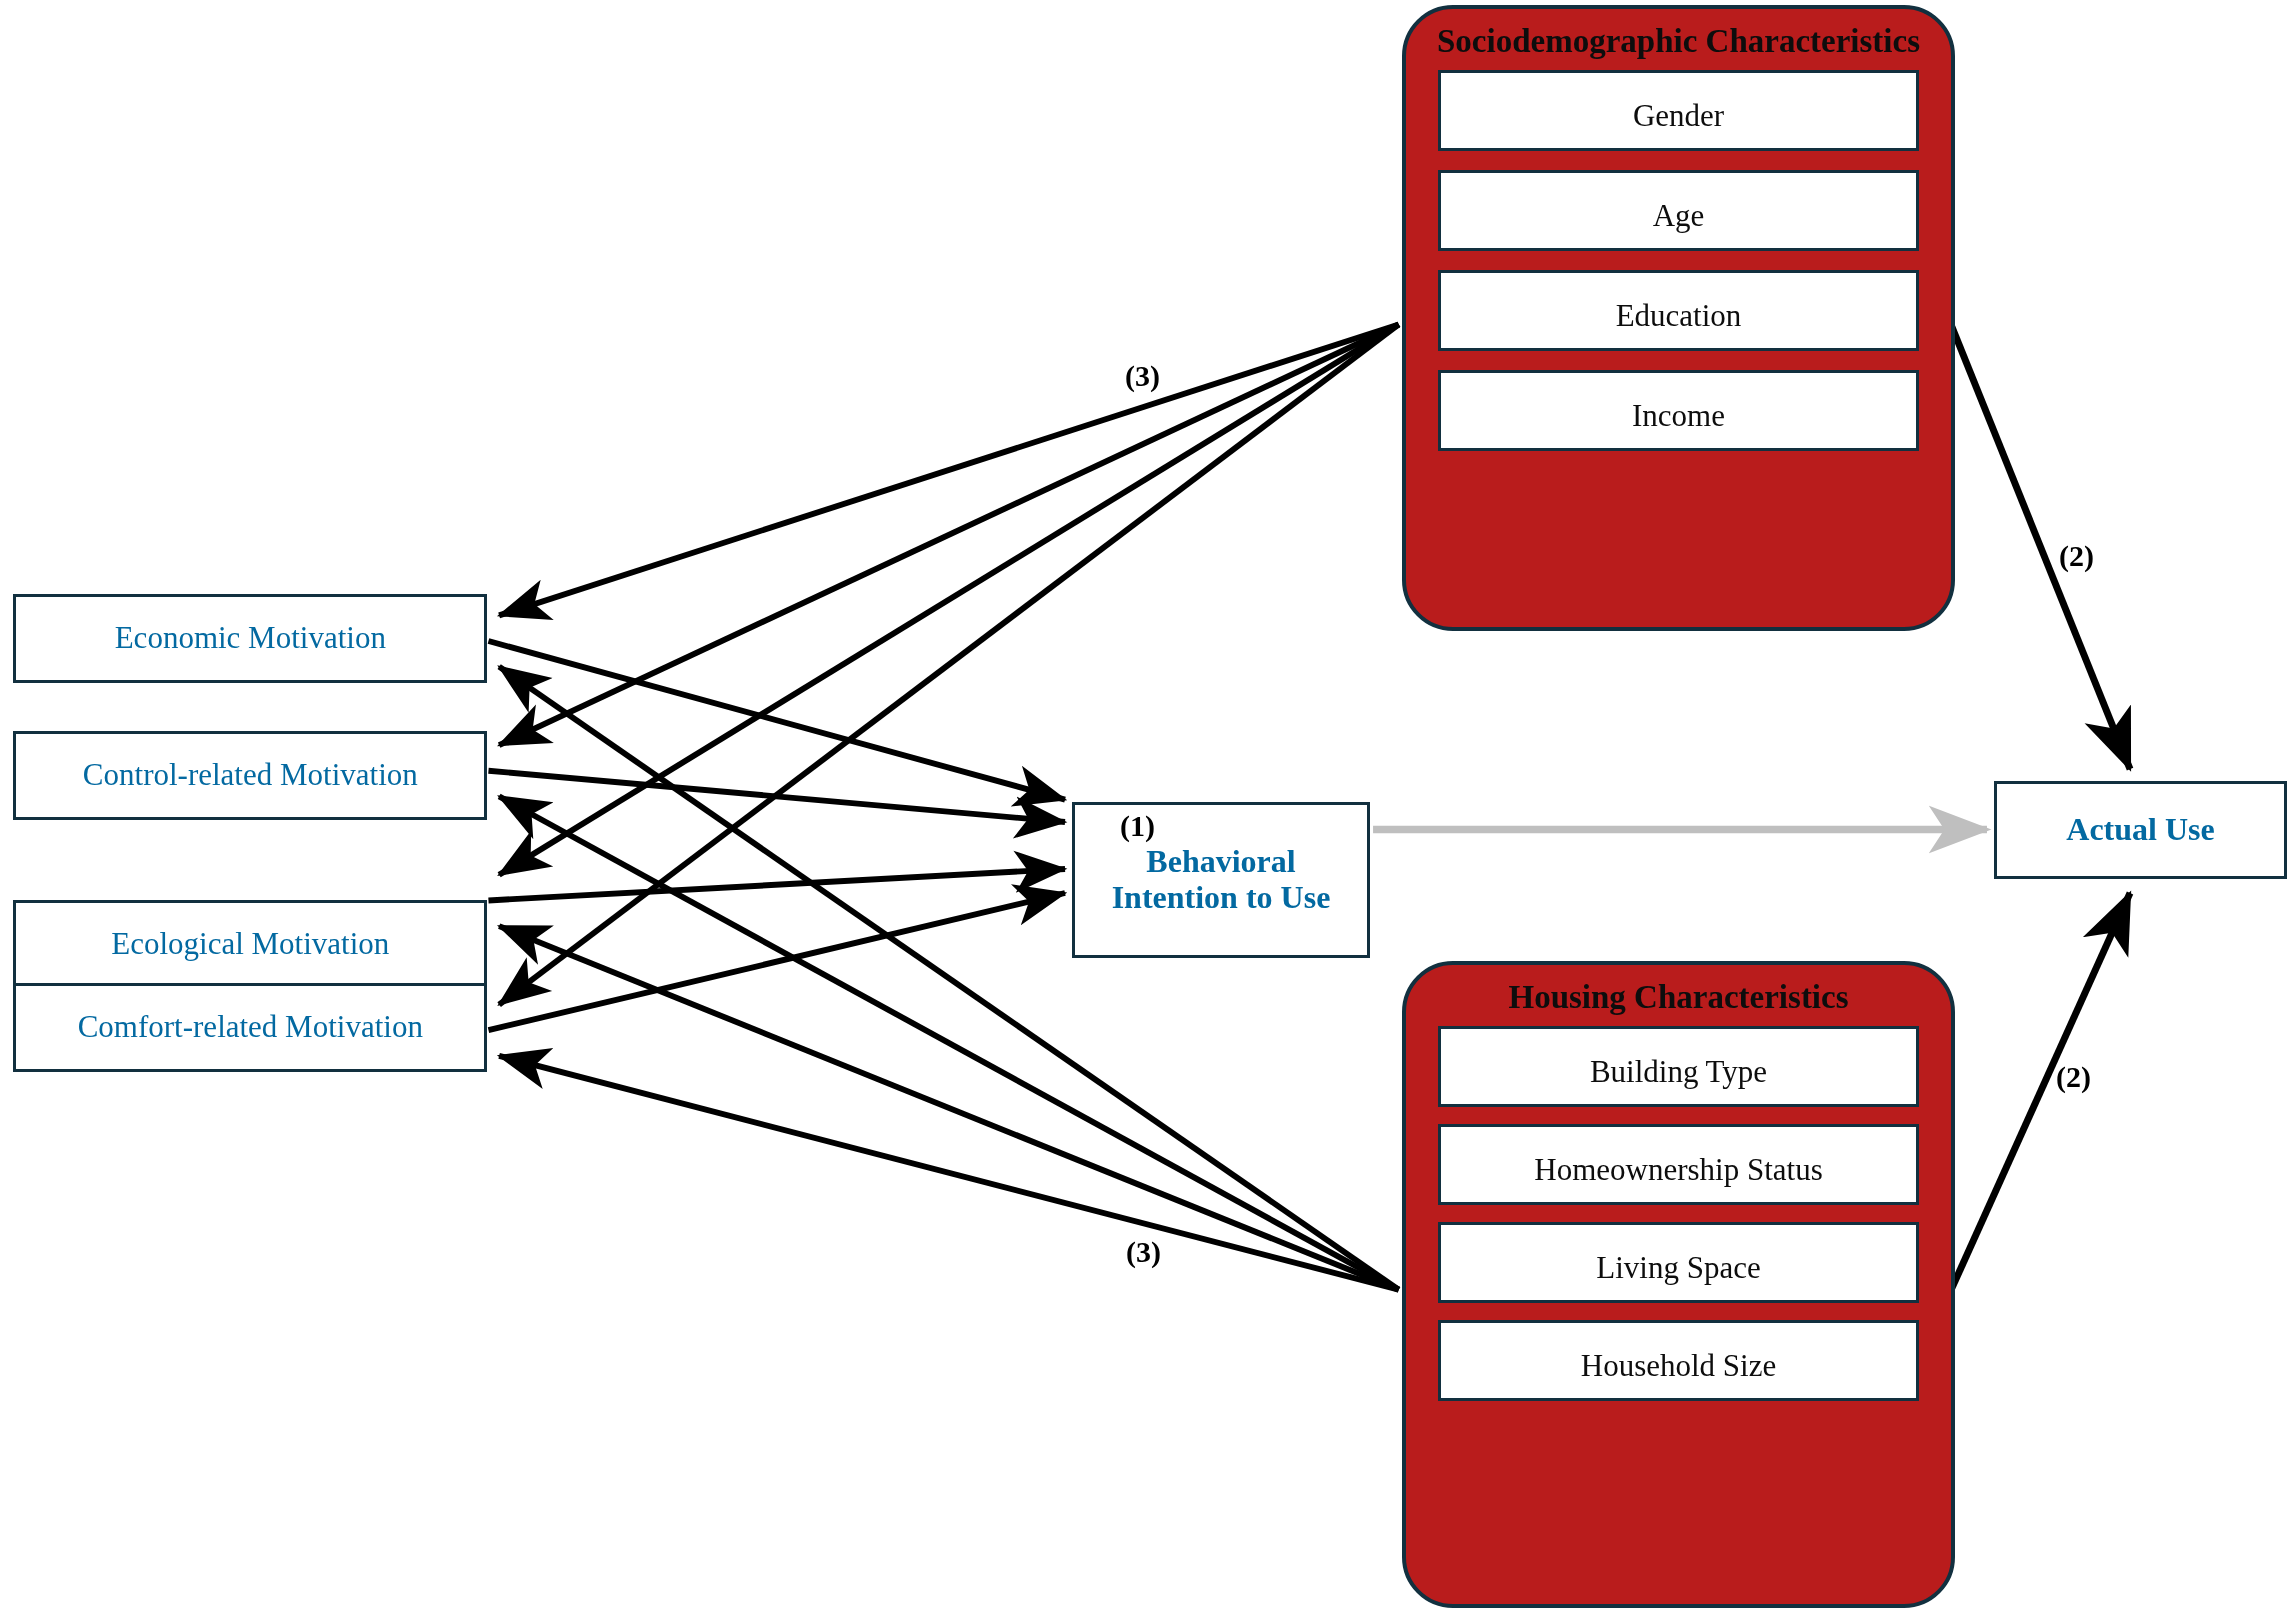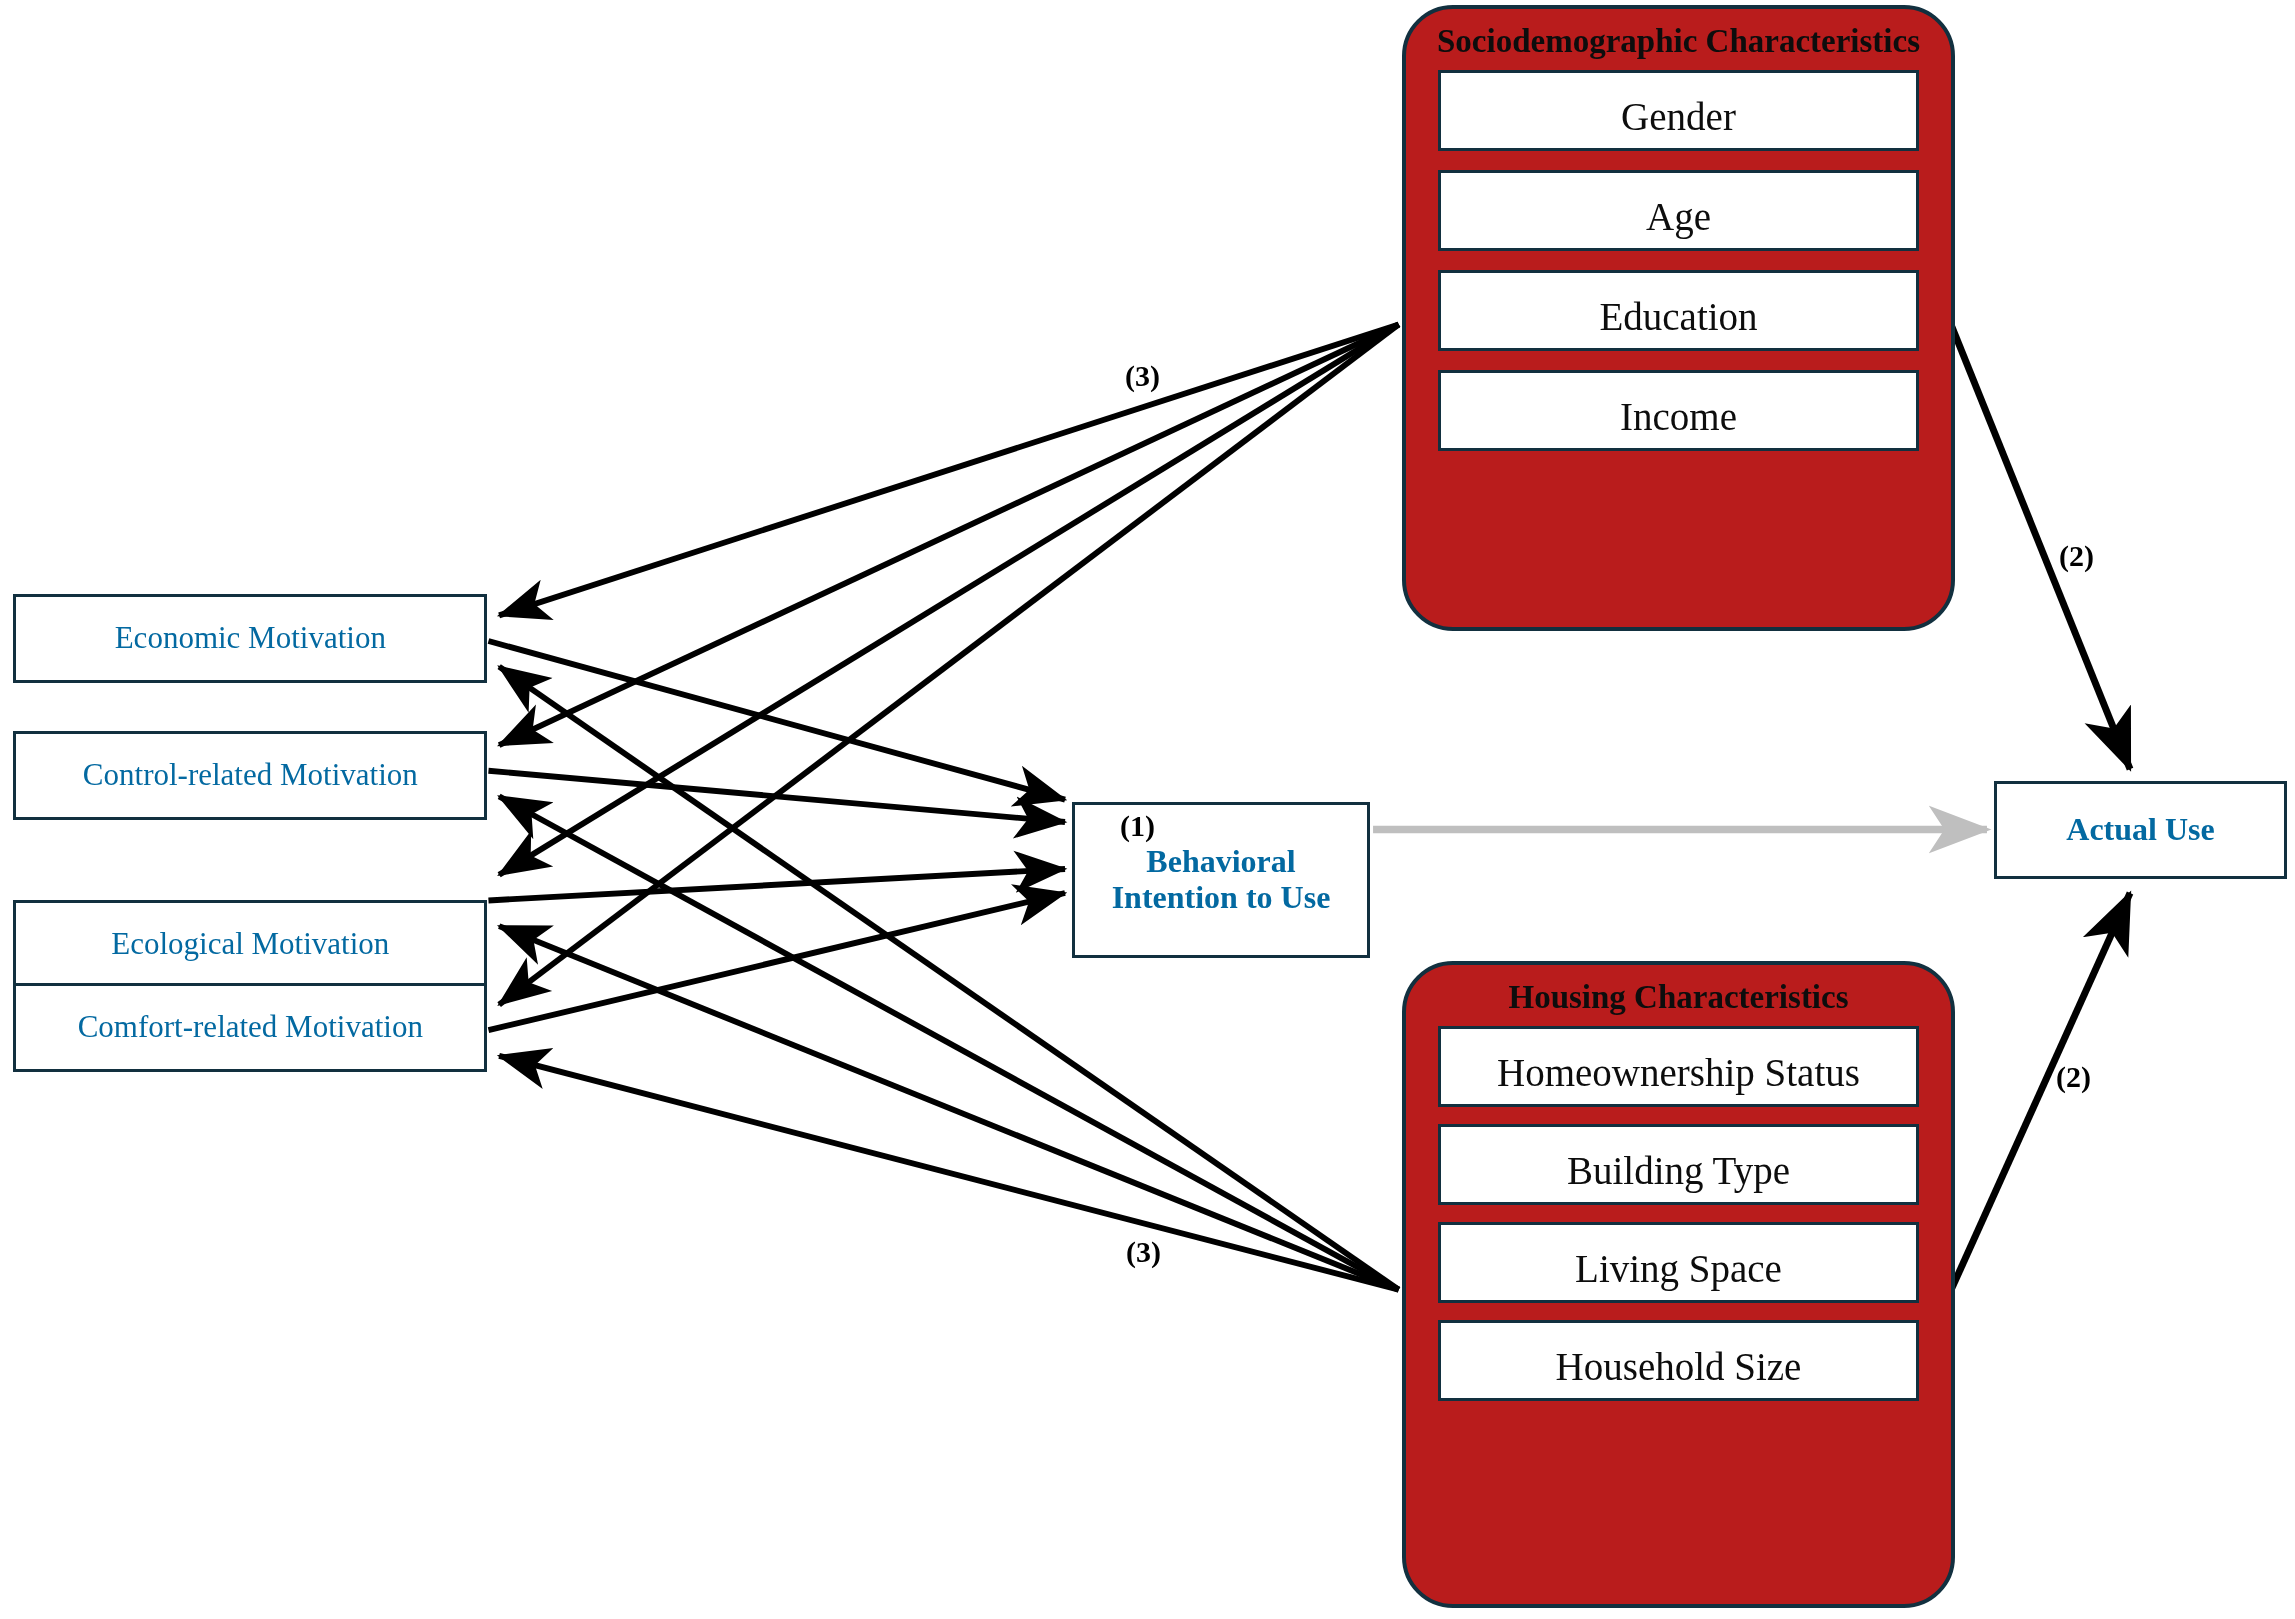--- a/index.html
+++ b/index.html
@@ -86,21 +86,21 @@
     box-sizing: border-box;
     width: 481px;
     height: 81px;
     background: #ffffff;
     border: 3.7px solid #12303f;
     display: flex;
     align-items: center;
     justify-content: center;
   }
   .sub-box .lbl {
-    font-size: 39px;
+    font-size: 31px;
     color: #0d0d0d;
     margin-top: 12px;
   }
 
   .edge-label {
     position: absolute;
     font-weight: bold;
     font-size: 30px;
     color: #000000;
     white-space: nowrap;
@@ -194,26 +194,26 @@
       <div class="sub-box">
         <span class="lbl">Income</span>
       </div>
     </div>
   </div>
 
   <div class="group group-housing">
     <div class="group-title">Housing Characteristics</div>
     <div class="group-items">
       <div class="sub-box">
+        <span class="lbl">Building Type</span>
+      </div>
+      <div class="sub-box">
         <span class="lbl">Homeownership Status</span>
       </div>
       <div class="sub-box">
-        <span class="lbl">Building Type</span>
-      </div>
-      <div class="sub-box">
         <span class="lbl">Living Space</span>
       </div>
       <div class="sub-box">
         <span class="lbl">Household Size</span>
       </div>
     </div>
   </div>
 
   <div class="edge-label" style="left:1120px; top:809px;">(1)</div>
 

